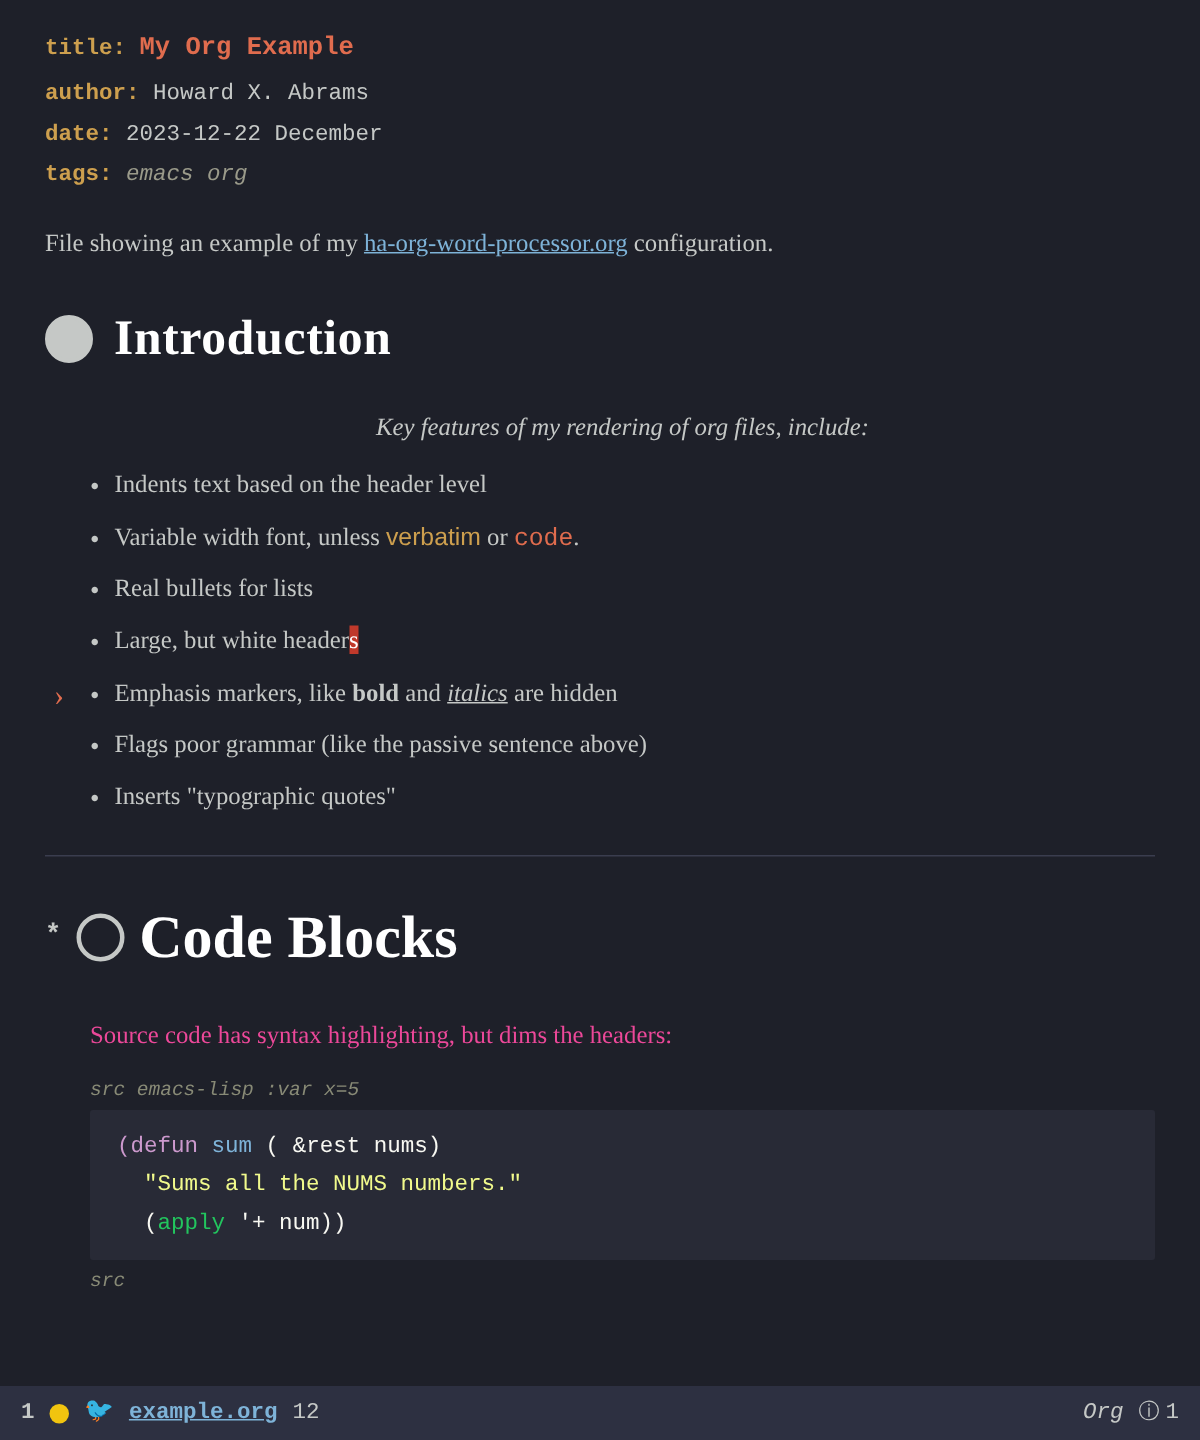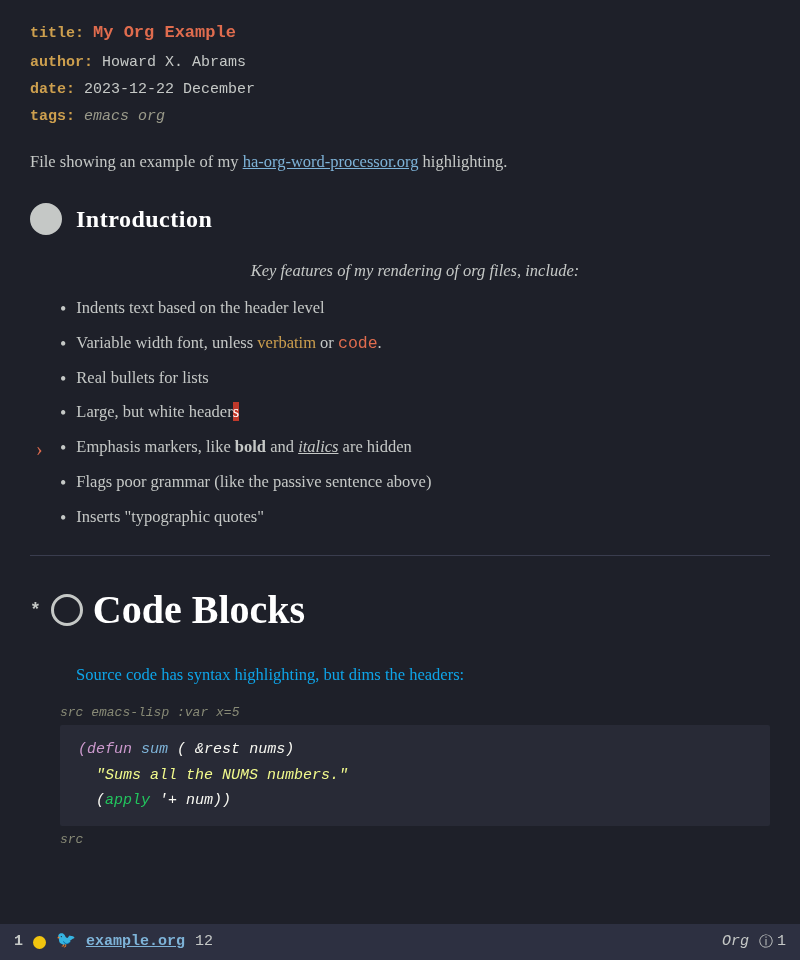--- a/index.html
+++ b/index.html
@@ -81,21 +81,21 @@
       display: flex;
       align-items: center;
       justify-content: center;
     }
 
     .heading-circle.filled {
       background: #c5c8c6;
     }
 
     .heading-text {
-      font-size: 24px;
+      font-size: 33px;
       font-weight: 900;
       color: #ffffff;
       font-family: 'Georgia', serif;
       letter-spacing: 0.5px;
     }
 
     .section2-heading {
       display: flex;
       align-items: center;
       gap: 10px;
@@ -165,21 +165,21 @@
     }
 
     
     .inline-code {
       font-family: 'Courier New', monospace;
       color: #e06c4e;
       background: transparent;
     }
 
     .inline-verbatim {
-      font-family: Liberation Serif, serif;
+      font-family: Liberation Sans, sans-serif;
       color: #cd9f4e;
       background: transparent;
     }
 
     
     .bold-text {
       font-weight: 900;
       color: #c5c8c6;
     }
 
@@ -197,43 +197,41 @@
       display: inline;
     }
 
     
     .section2-body {
       padding-left: 30px;
     }
 
     .code-desc {
       font-size: 16.5px;
-      color: #0ea5e9;
+      color: #ec4899;
       margin-bottom: 12px;
-      margin-left: 16px;
     }
 
     .code-src-header {
       font-family: 'Courier New', monospace;
       font-size: 13px;
       color: #888a76;
       margin-bottom: 2px;
       font-style: italic;
       margin-top: 14px;
     }
 
     .code-block {
       background-color: #282a36;
       padding: 12px 18px;
       font-family: 'Courier New', monospace;
       font-size: 15px;
       line-height: 1.7;
       margin-bottom: 4px;
       border-radius: 2px;
-      font-style: italic;
     }
 
     .code-src-footer {
       font-family: 'Courier New', monospace;
       font-size: 13px;
       color: #888a76;
       margin-top: 2px;
       font-style: italic;
     }
 
@@ -342,21 +340,21 @@
       <span class="meta-key">date:</span>
       <span class="meta-value">2023-12-22 December</span>
     </div>
     <div>
       <span class="meta-key">tags:</span>
       <span class="meta-tags">emacs org</span>
     </div>
   </div>
 
   <p class="intro-paragraph">
-    <span>File showing an example of my </span><a class="intro-link">ha-org-word-processor.org</a><span> highlighting.</span>
+    <span>File showing an example of my </span><a class="intro-link">ha-org-word-processor.org</a><span> configuration.</span>
   </p>
 
   <div class="section-heading">
     <div class="heading-circle filled"></div>
     <span class="heading-text">Introduction</span>
   </div>
 
   <div class="section1-body">
     <p class="key-features-text">
       <span>Key features of my </span><em>rendering</em><span> of org files, include:</span>

